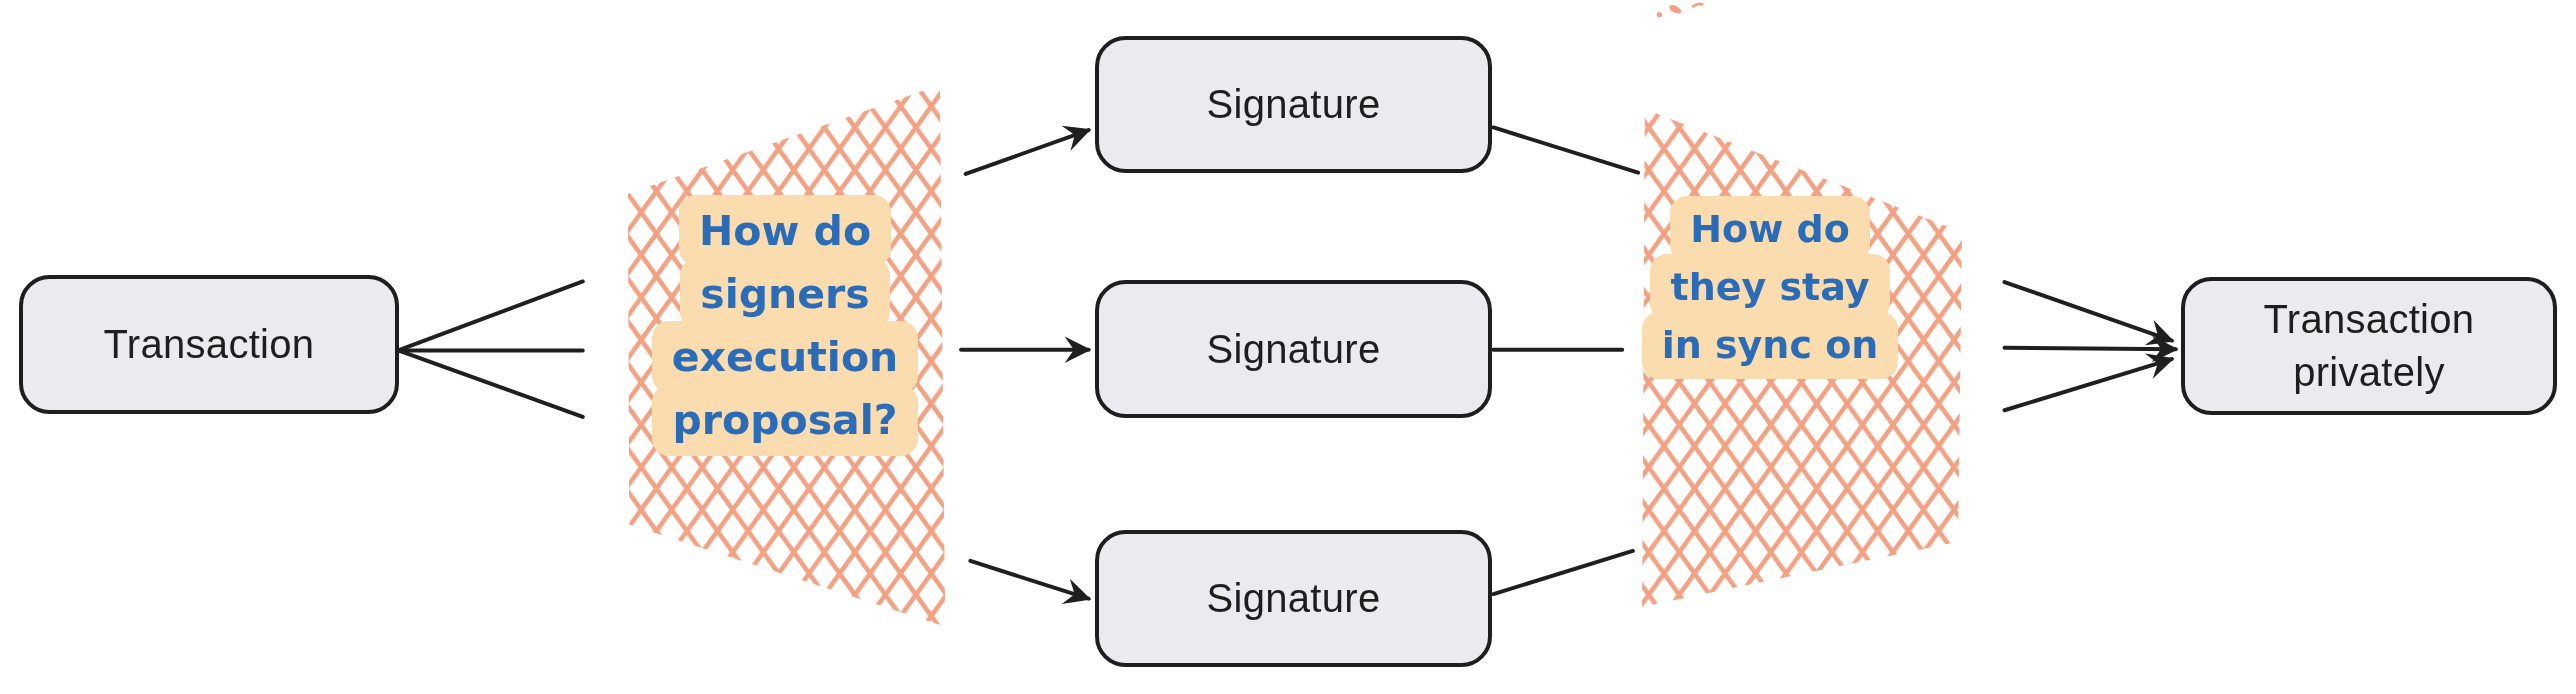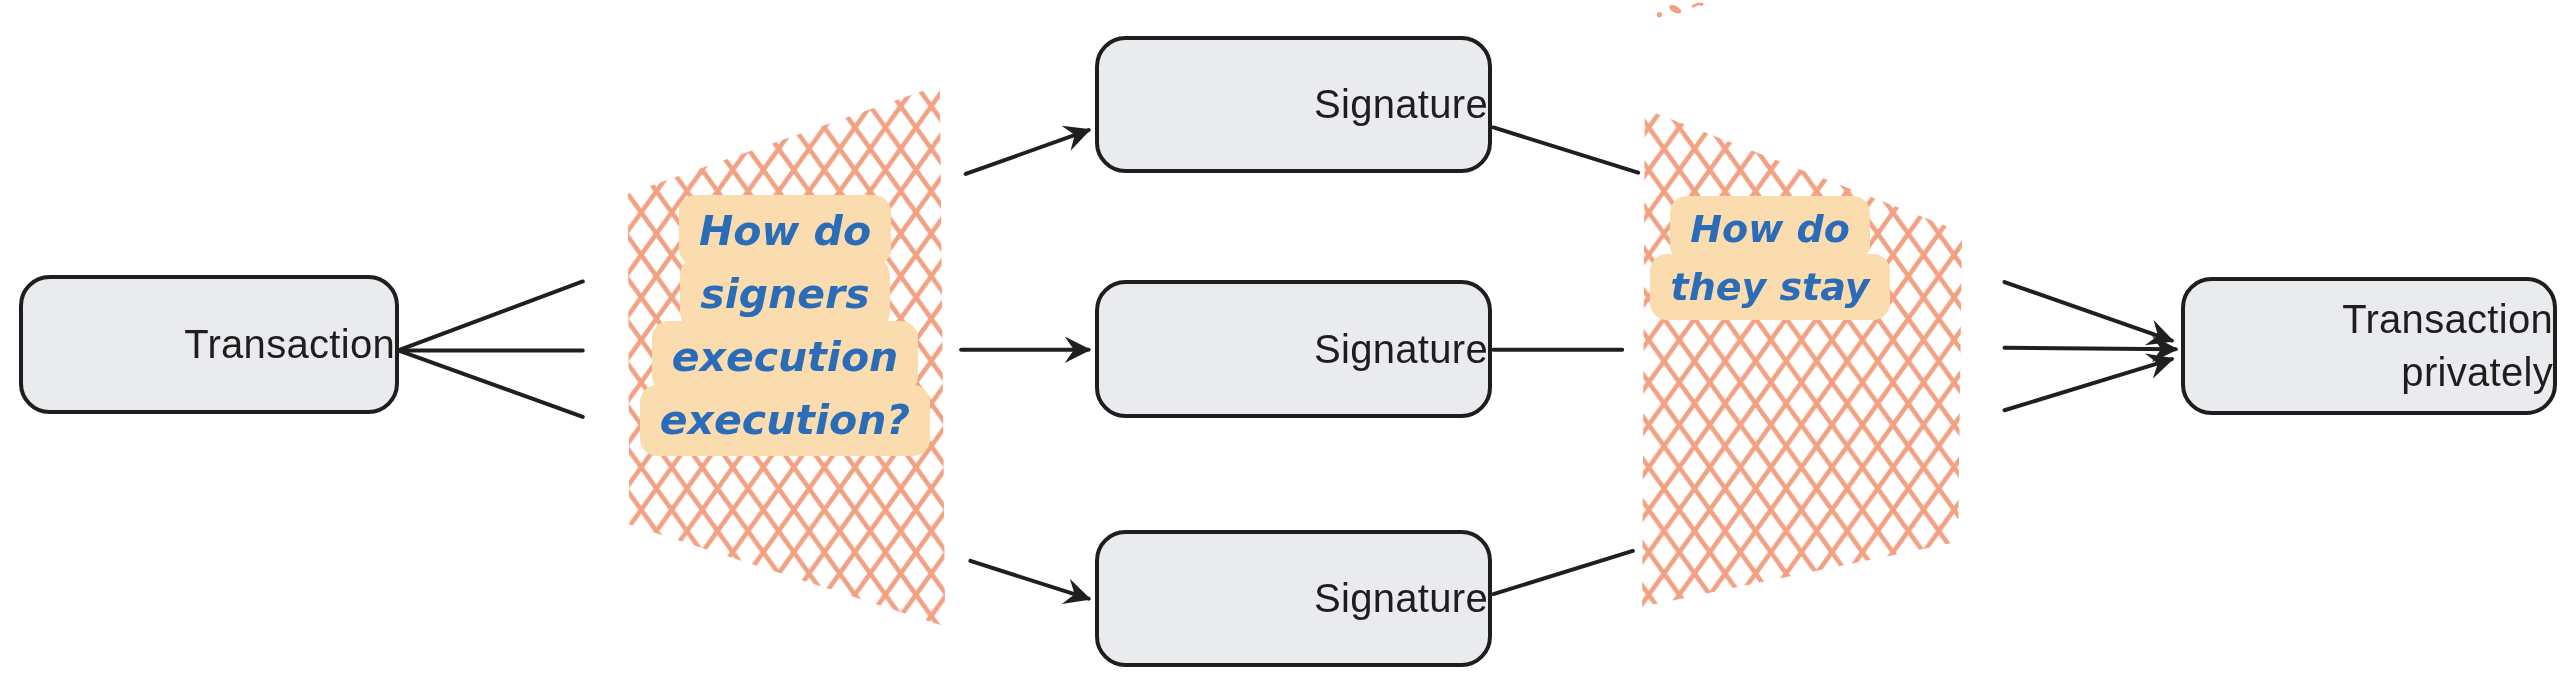--- a/index.html
+++ b/index.html
@@ -22,37 +22,36 @@
     height: 695px;
   }
   .node {
     position: absolute;
     box-sizing: border-box;
     background: #e9ebee;
     border: 4px solid #1e1e1e;
     border-radius: 30.5px;
     display: flex;
     flex-direction: column;
-    align-items: flex-end;
+    align-items: center;
     justify-content: center;
     color: #1e1e1e;
     font-size: 40px;
     line-height: 53px;
     letter-spacing: 0.3px;
     text-align: center;
   }
   .node span { display: block; }
   .question {
     position: absolute;
     display: flex;
     flex-direction: column;
     align-items: center;
     text-align: left;
     font-family: "DejaVu Sans", sans-serif;
-    font-style: italic;
     font-weight: bold;
     color: #2b6cb8;
   }
   .qline {
     display: inline-block;
     background: #fbdcae;
     border-radius: 17px;
     padding: 6.6px 20px;
     margin: -4px 0;
     white-space: nowrap;
@@ -122,22 +121,23 @@
 
   <div class="node" style="left:2181px; top:277px; width:376px; height:138px;">
     <span>Transaction</span>
     <span>privately</span>
   </div>
 
   <div class="question q1">
     <span class="qline">How do</span>
     <span class="qline">signers</span>
     <span class="qline">execution</span>
-    <span class="qline">execution?</span>
+    <span class="qline">proposal?</span>
   </div>
 
   <div class="question q2">
     <span class="qline">How do</span>
     <span class="qline">they stay</span>
+    <span class="qline">in sync on</span>
   </div>
 
 </div>
 
 
 </body></html>

